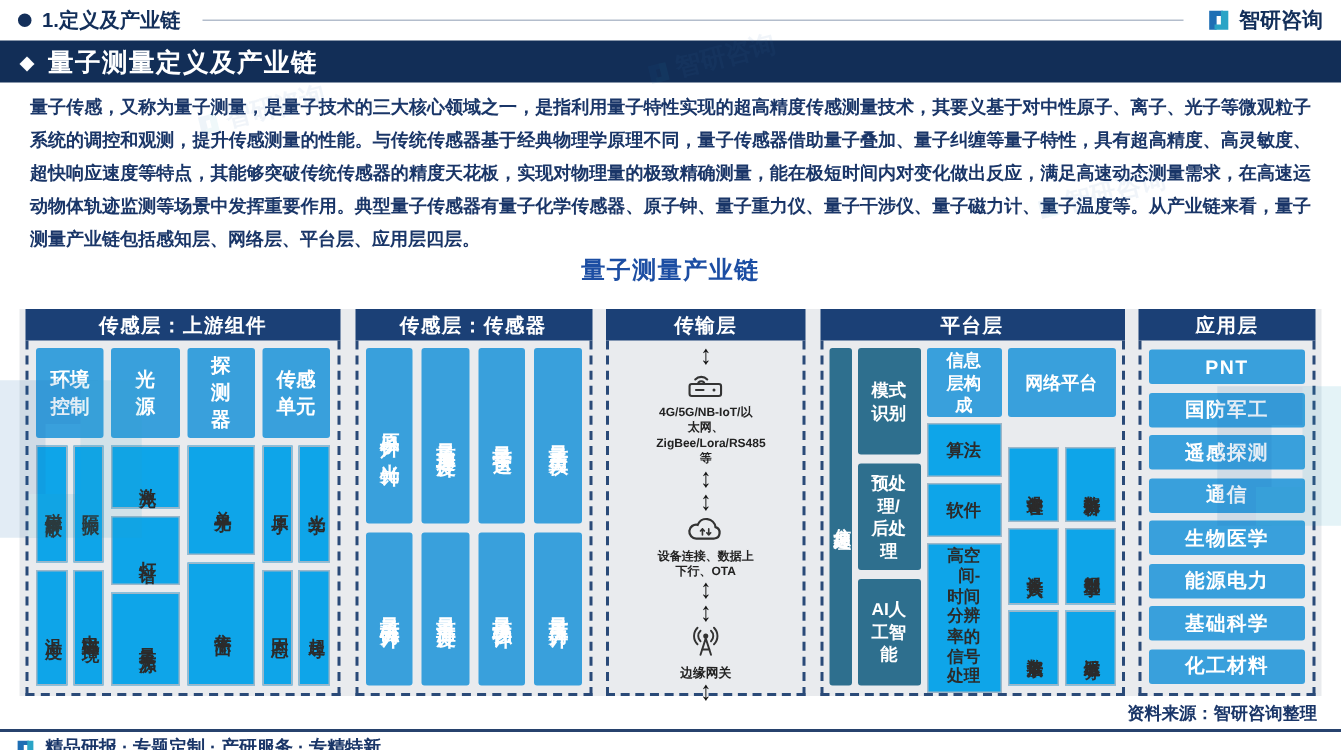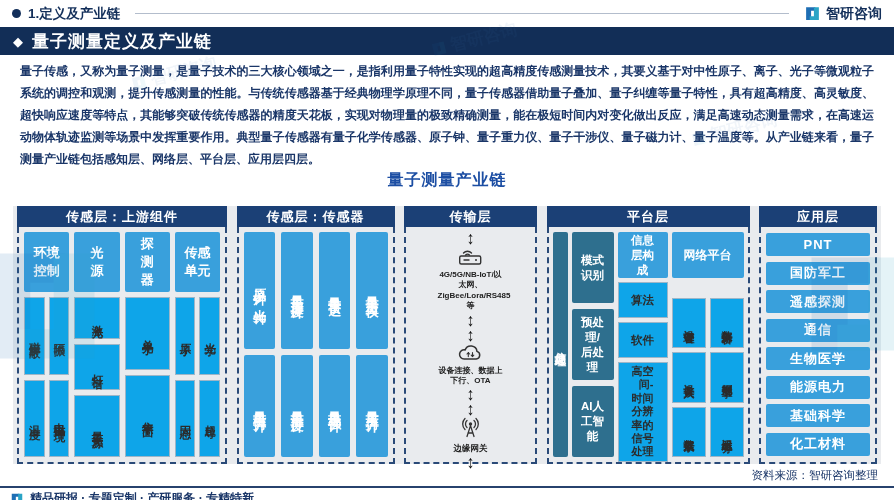--- a/index.html
+++ b/index.html
@@ -63,21 +63,21 @@
   .pcolB .wb-s { height:36px; font-size:11.5px; flex:none; }
   .pcolB .wb-l { flex:1; font-size:11px; line-height:1.22; padding:2px 0; }
   .pcolC { flex:1; display:flex; flex-direction:column; gap:20px; min-width:0; }
   .pcolC .bhead { height:46px; font-size:12px; flex:none; }
   .ngrid { flex:1; display:grid; grid-template-columns:1fr 1fr; gap:4px; min-height:0; }
   .ngrid .whitebox { font-size:11px; letter-spacing:1px; }
   
   .c5 .col-body { flex-direction:column; justify-content:space-between; padding:6px 5px; }
   .c5 .bluebox { height:23px; font-size:13px; letter-spacing:1px; flex:none; }
   
-  .source { text-align:right; font-size:11.5px; font-weight:normal; color:#1a3668; margin:4px 16px 0 0; }
+  .source { text-align:right; font-size:11.5px; font-weight:bold; color:#1a3668; margin:4px 16px 0 0; }
   .footer { border-top:2px solid #27426d; margin-top:3px; padding:2px 0 0 10px; display:flex; align-items:center; gap:6px; font-size:12px; font-weight:bold; color:#1a3668; }
   
   .wm { position:absolute; pointer-events:none; z-index:4; }
   .wm-text { color:#3b74b5; opacity:.07; font-weight:bold; font-size:17px; transform:rotate(-14deg); display:flex; align-items:center; gap:4px; }
 </style>
 </head>
 <body>
 
 <div class="wm" style="left:-28px; top:236px; opacity:.12;">
   <svg class="logo-glyph" width="140" height="140" viewBox="0 0 24 24">

